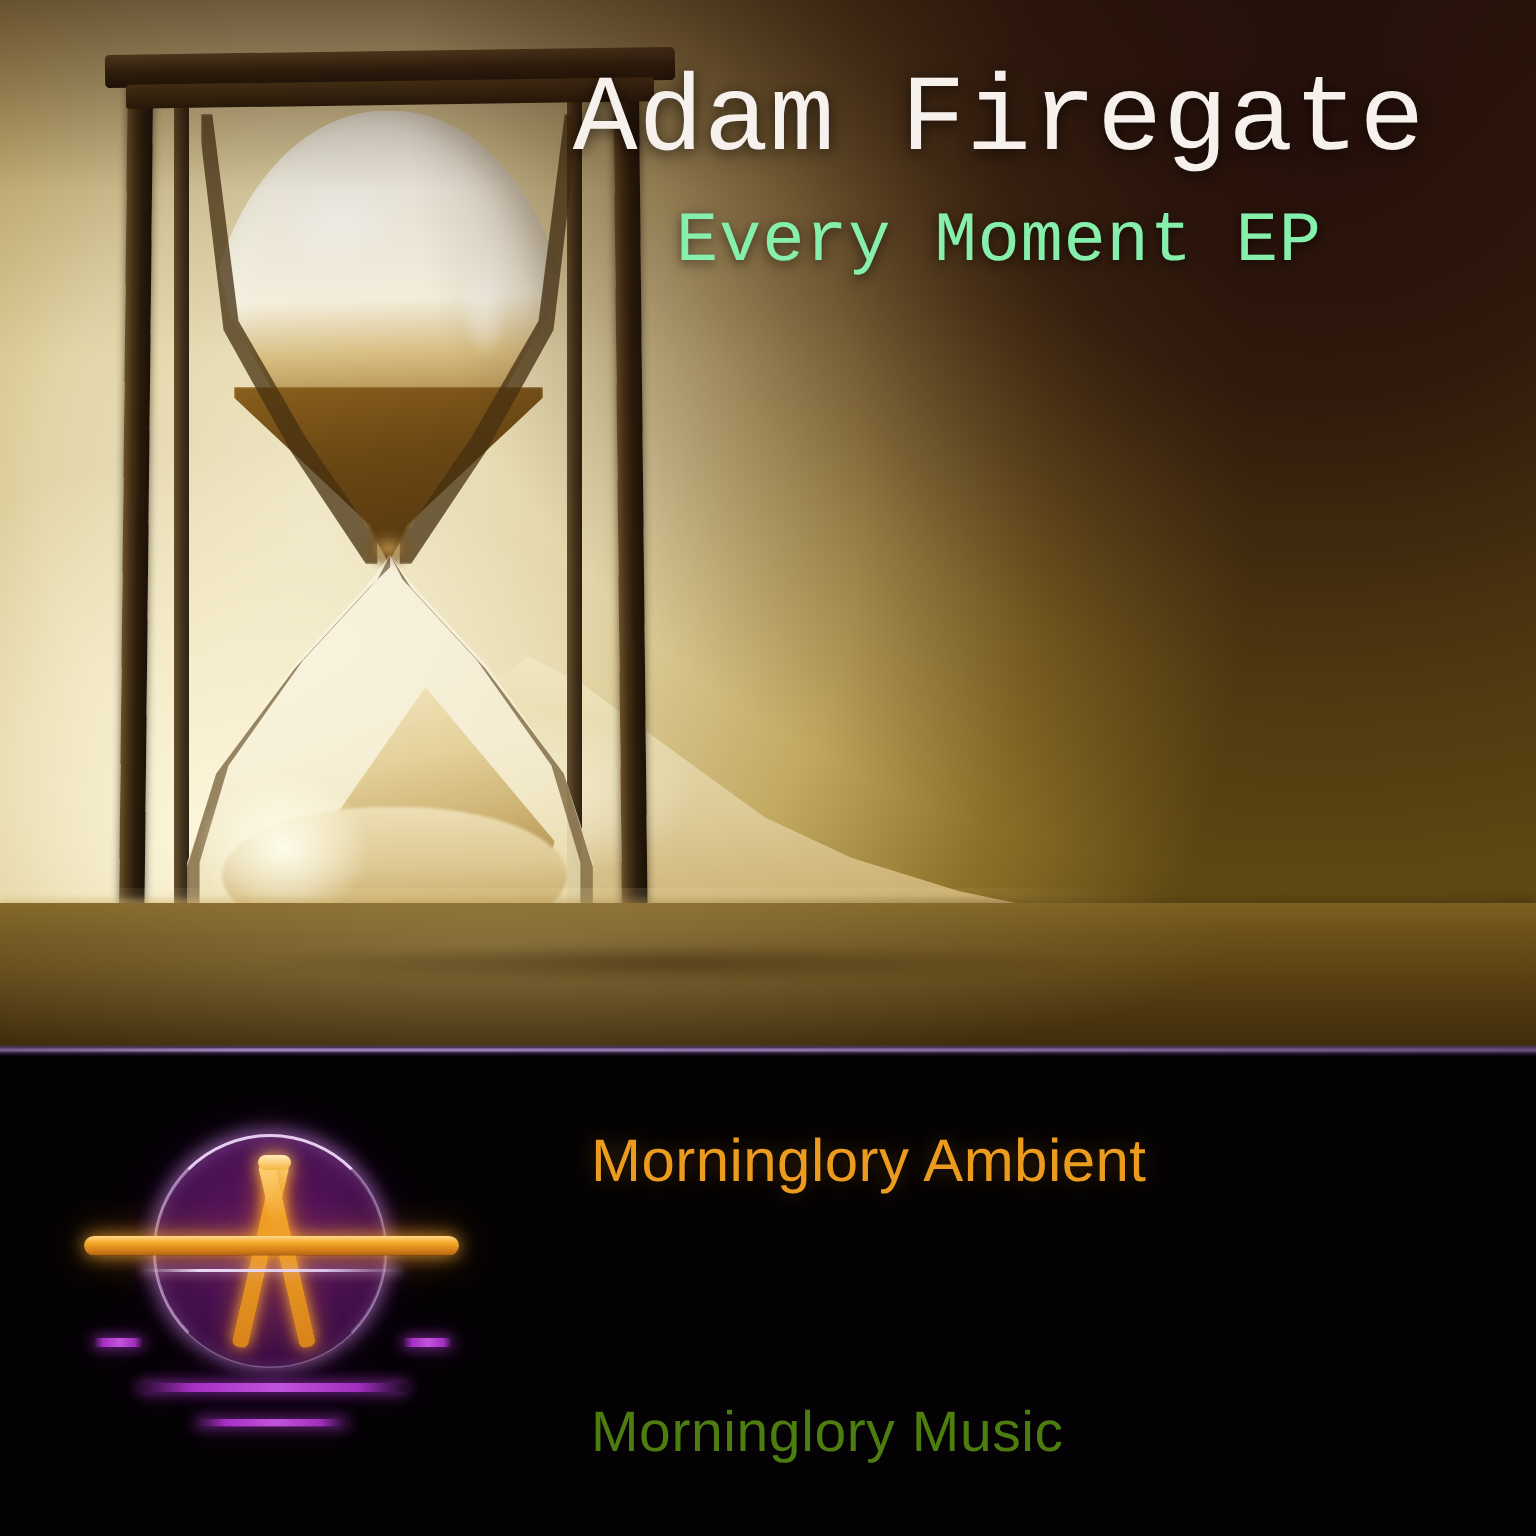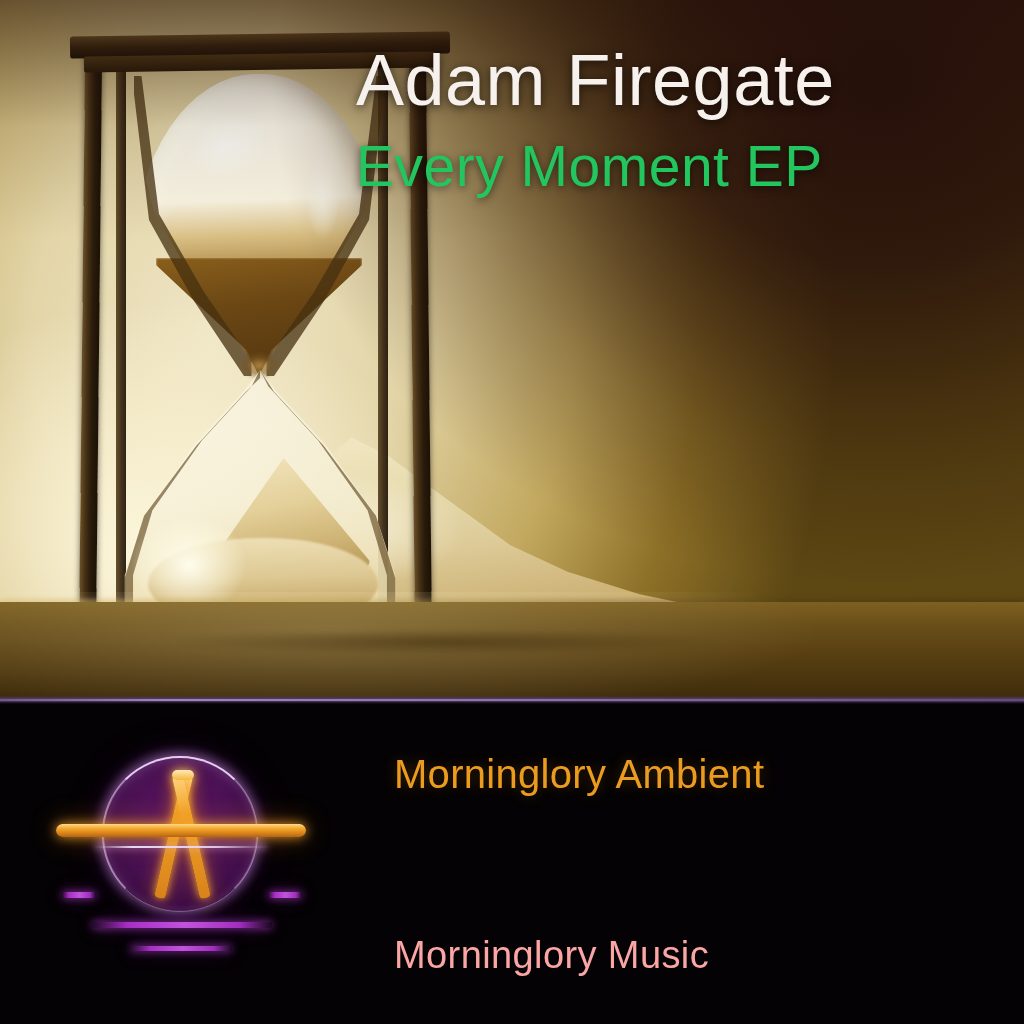--- a/index.html
+++ b/index.html
@@ -197,30 +197,30 @@
     filter:blur(0.4px);
   }
   .clip2{
     position:absolute;left:114px;top:604px;width:26px;height:30px;
     background:linear-gradient(180deg,#4a3a1a 0%,#241807 100%);
     border-radius:2px;
   }
 
   
   .titles{
-    position:absolute;right:48px;top:44px;width:620px;text-align:left;
-    font-family:Liberation Sans, sans-serif;
+    position:absolute;right:48px;top:44px;width:620px;text-align:center;
+    font-family:Liberation Mono, monospace;
   }
   .artist{
     font-size:72px;line-height:1.0;color:#f6f1ec;letter-spacing:0.5px;
     text-shadow:0 2px 10px rgba(0,0,0,0.65);
     margin:0;
   }
   .release{
-    font-size:57px;line-height:1.0;color:#22c55e;letter-spacing:0.5px;
+    font-size:47px;line-height:1.0;color:#86efac;letter-spacing:0.5px;
     margin:22px 0 0 0;
     text-shadow:0 2px 8px rgba(0,0,0,0.6);
   }
 
   
   .divider{
     position:absolute;left:0;top:696px;width:1024px;height:8px;
     background:linear-gradient(180deg, rgba(12,6,12,0.0) 0%, #4b3558 28%, #6f5a85 52%, #2a1a33 78%, #050208 100%);
   }
   .divider-sheen{
@@ -307,21 +307,21 @@
   .catalog{
     position:absolute;left:394px;top:146px;
     font-size:48px;line-height:1;color:#e9981d;letter-spacing:0.4px;
     white-space:nowrap;
     text-shadow:0 0 12px rgba(233,152,29,0.25);
   }
   .catalog .cat-id{font-weight:400;}
   .catalog .cat-num{font-weight:700;letter-spacing:1px;}
   .imprint{
     position:absolute;left:394px;top:232px;
-    font-size:38px;line-height:1;color:#fca5a5;letter-spacing:0.4px;
+    font-size:38px;line-height:1;color:#4d7c0f;letter-spacing:0.4px;
     white-space:nowrap;
   }
 </style>
 </head>
 <body>
 
 <div class="cover">
 
   <div class="photo">
     <div class="photo-bg"></div>

